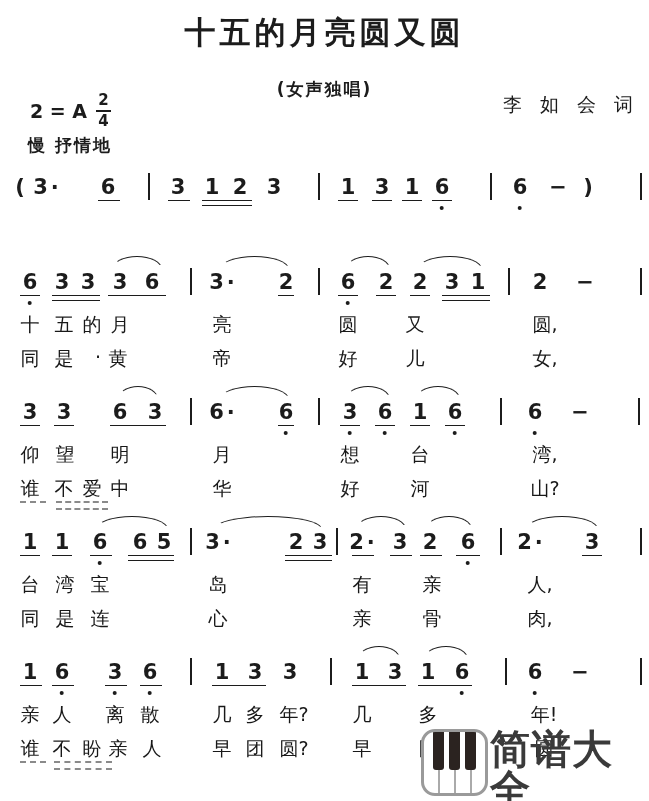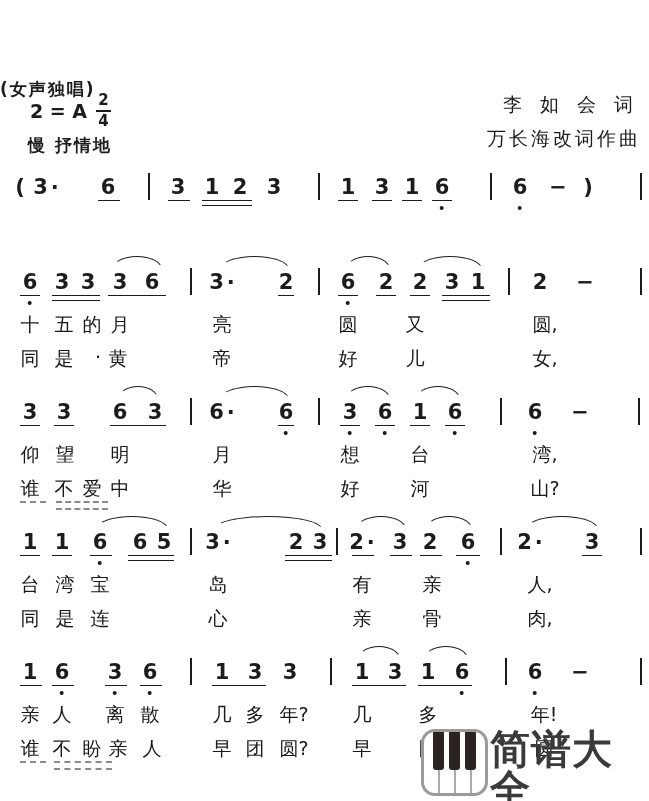--- a/index.html
+++ b/index.html
@@ -2,21 +2,21 @@
 <html><head>
 <meta charset="utf-8">
 <style>
   html,body{margin:0;padding:0;background:#e8e8e8;}
   #page{position:relative;width:649px;height:801px;background:#ffffff;overflow:hidden;
         font-family:"DejaVu Sans",sans-serif;color:#1c1c1c;}
   
   #title{position:absolute;top:12px;left:0;width:100%;text-align:center;
          font-family:"Liberation Serif","DejaVu Serif",serif;
          font-size:31px;font-weight:bold;letter-spacing:4px;}
-  #subtitle{position:absolute;top:78px;left:0;width:100%;text-align:left;
+  #subtitle{position:absolute;top:78px;left:0;width:100%;text-align:center;
             font-size:17px;font-weight:bold;letter-spacing:2px;}
   #keysig{position:absolute;left:30px;top:92px;display:flex;align-items:center;gap:9px;
           font-size:19px;font-weight:bold;}
   .frac{display:inline-flex;flex-direction:column;align-items:center;font-size:15px;line-height:1.15;}
   .fbar{width:15px;height:2px;background:#1c1c1c;margin:1px 0;}
   #tempo{position:absolute;left:28px;top:134px;font-size:17px;font-weight:bold;letter-spacing:2px;}
   #credit1{position:absolute;right:10px;top:92px;font-size:19px;letter-spacing:6px;font-weight:500;white-space:nowrap;}
   #credit2{position:absolute;right:8px;top:126px;font-size:19px;letter-spacing:3px;font-weight:500;white-space:nowrap;}
   
   #score{position:absolute;left:0;top:0;width:100%;height:100%;}
@@ -41,34 +41,34 @@
   .bk1{left:9px}.bk2{left:25px}.bk3{left:41px}
   .wl{position:absolute;bottom:0;width:1.5px;height:38%;background:#aaaaaa;}
   .wl1{left:14px}.wl2{left:30px}.wl3{left:46px}
   #wm-text{margin-left:2px;}
   #wm-brand{font-size:40px;font-weight:bold;color:#3a3a3a;line-height:1.0;letter-spacing:1px;}
 </style>
 </head>
 <body>
 
 <div id="page">
+  <div id="title">十五的月亮圆又圆</div>
   <div id="subtitle">(女声独唱)</div>
 
   <div id="keysig">
     <span>2 = A</span>
     <span class="frac">
       <span>2</span>
       <span class="fbar"></span>
       <span>4</span>
     </span>
   </div>
   <div id="tempo">慢  抒情地</div>
 
   <div id="credit1">李 如 会 词</div>
-  <div id="credit2">万长海改词作曲</div>
 
   <div id="score">
       <div class="bar" style="left: 148px; top: 173px;"></div>
       <div class="bar" style="left: 318px; top: 173px;"></div>
       <div class="bar" style="left: 490px; top: 173px;"></div>
       <div class="bar" style="left: 640px; top: 173px;"></div>
       <div class="beam" style="left: 98px; width: 22px; top: 200px;"></div>
       <div class="beam" style="left: 168px; width: 22px; top: 200px;"></div>
       <div class="beam beam2" style="left: 202px; width: 50px; top: 200px;"></div>
       <div class="beam" style="left: 338px; width: 20px; top: 200px;"></div>

